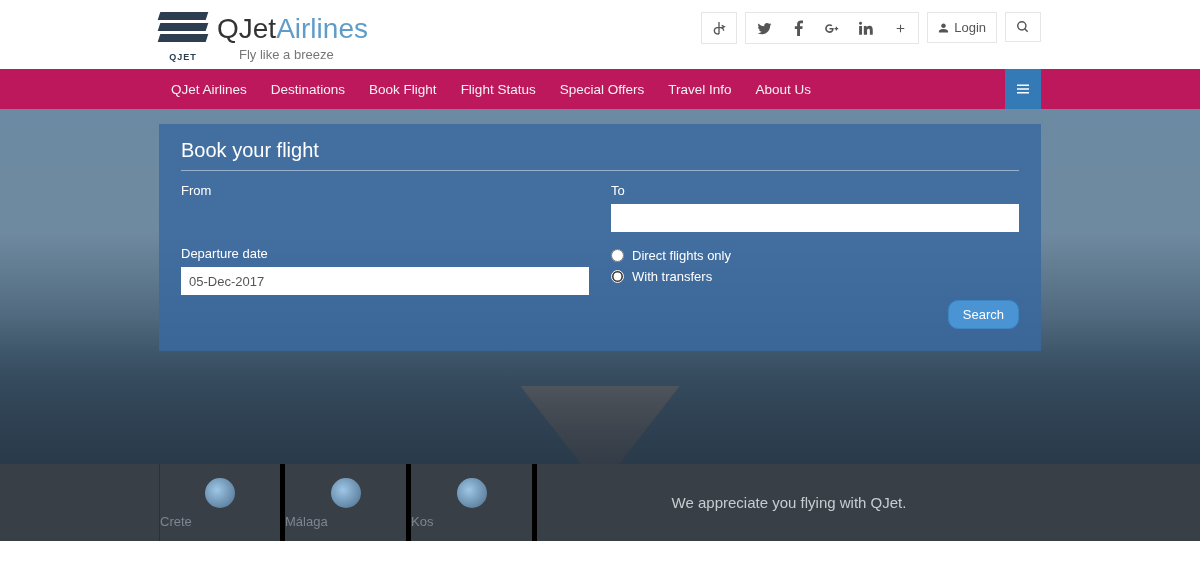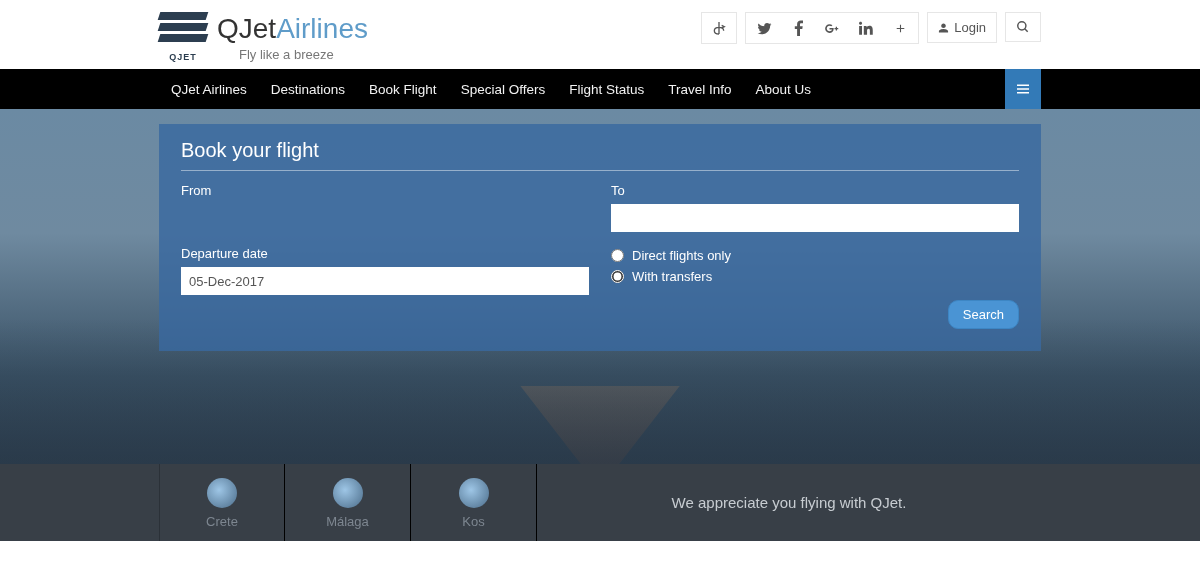--- a/index.html
+++ b/index.html
@@ -18,21 +18,21 @@
 .brand-title .accent { color:#5f9cc9; }
 .brand-tag { font-size: 13px; color:#777; margin-top:2px; margin-left:22px; }
 
 .header-right { display:flex; gap:8px; align-items:flex-start; padding-top:2px; }
 .hbox { border:1px solid #e6e6e6; padding:7px 10px; display:flex; align-items:center; gap:18px; color:#555; background:#fff; }
 .hbox.single { padding:7px 9px; }
 .hicon { width:16px; display:inline-flex; justify-content:center; cursor:pointer; }
 .login { display:flex; align-items:center; gap:5px; cursor:pointer; font-size:13px; }
 
 
-.nav { background:#000000; }
+.nav { background:#be185d; }
 .nav-inner { display:flex; align-items:center; justify-content:space-between; }
 .nav-items { display:flex; }
 .nav-item { padding:12px 12px; color:#f2f2f2; font-size:13.5px; cursor:pointer; }
 .nav-toggle { background:#337ab7; color:#fff; width:36px; height:40px; display:flex; align-items:center; justify-content:center; cursor:pointer; }
 
 
 .hero { position:relative; height:355px; background: linear-gradient(to bottom, #6b8aa3 0%, #6f8aa0 35%, #3a5266 75%, #2c3e4f 100%); overflow:hidden; }
 .hero::after { content:""; position:absolute; left:0; right:0; bottom:0; height:145px; background: linear-gradient(to bottom, rgba(90,115,130,0.0), rgba(40,55,70,0.55)); }
 .pier { position:absolute; bottom:0; left:50%; transform:translateX(-50%); width:240px; height:130px; background:linear-gradient(to top,#6a4a3c,#9a7a60 60%, transparent 60%); clip-path: polygon(42% 100%, 58% 100%, 100% 0, 0 0); opacity:.35; }
 
@@ -44,21 +44,21 @@
 select, input[type=text] { width:100%; height:28px; border:none; padding:4px 8px; font-size:13px; color:#555; background:#fff; }
 select { appearance:none; background-image: linear-gradient(45deg, transparent 50%, #555 50%), linear-gradient(135deg, #555 50%, transparent 50%); background-position: calc(100% - 14px) 12px, calc(100% - 10px) 12px; background-size:4px 4px,4px 4px; background-repeat:no-repeat; }
 .radio-row { display:flex; align-items:center; gap:8px; font-size:13px; margin-top:2px; margin-bottom:6px; }
 .radio-row input { accent-color:#fff; }
 .search-btn { background:#4a94d4; border:1px solid #3d86c4; color:#fff; padding:6px 14px; font-size:13px; cursor:pointer; border-radius:10px; float:right; margin-top:10px; }
 .search-wrap { display:flex; justify-content:flex-end; }
 
 
 .strip { background:#383f47; }
 .strip-inner { display:flex; }
-.strip-cell { flex:0 0 126px; border-right:1px solid #000000; padding:14px 0 12px; text-align:center; }
+.strip-cell { flex:0 0 126px; border-right:5px solid #000000; padding:14px 0 12px; text-align:left; }
 .strip-cell:first-child { border-left:1px solid #2b3138; }
 .dest-img { width:30px; height:30px; border-radius:50%; margin:0 auto 6px; background: radial-gradient(circle at 40% 40%, #9ec6e6, #4a6b88); }
 .dest-name { color:#7d8690; font-size:13px; }
 .strip-msg { flex:1; display:flex; align-items:center; justify-content:center; color:#c7ccd1; font-size:15px; padding:0 20px; }
 
 svg { display:block; }
 </style>
 </head>
 <body>
 
@@ -136,22 +136,22 @@
     </div>
   </div>
 </div>
 
 <div class="nav">
   <div class="container nav-inner">
     <div class="nav-items">
       <div class="nav-item">QJet Airlines</div>
       <div class="nav-item">Destinations</div>
       <div class="nav-item">Book Flight</div>
+      <div class="nav-item">Flight Status</div>
       <div class="nav-item">Special Offers</div>
-      <div class="nav-item">Flight Status</div>
       <div class="nav-item">Travel Info</div>
       <div class="nav-item">About Us</div>
     </div>
     <div class="nav-toggle">
       <svg width="14" height="12" viewBox="0 0 24 24" fill="#fff">
           <rect y="3" width="24" height="3"></rect>
           <rect y="10.5" width="24" height="3"></rect>
           <rect y="18" width="24" height="3"></rect>
         </svg>
     </div>

